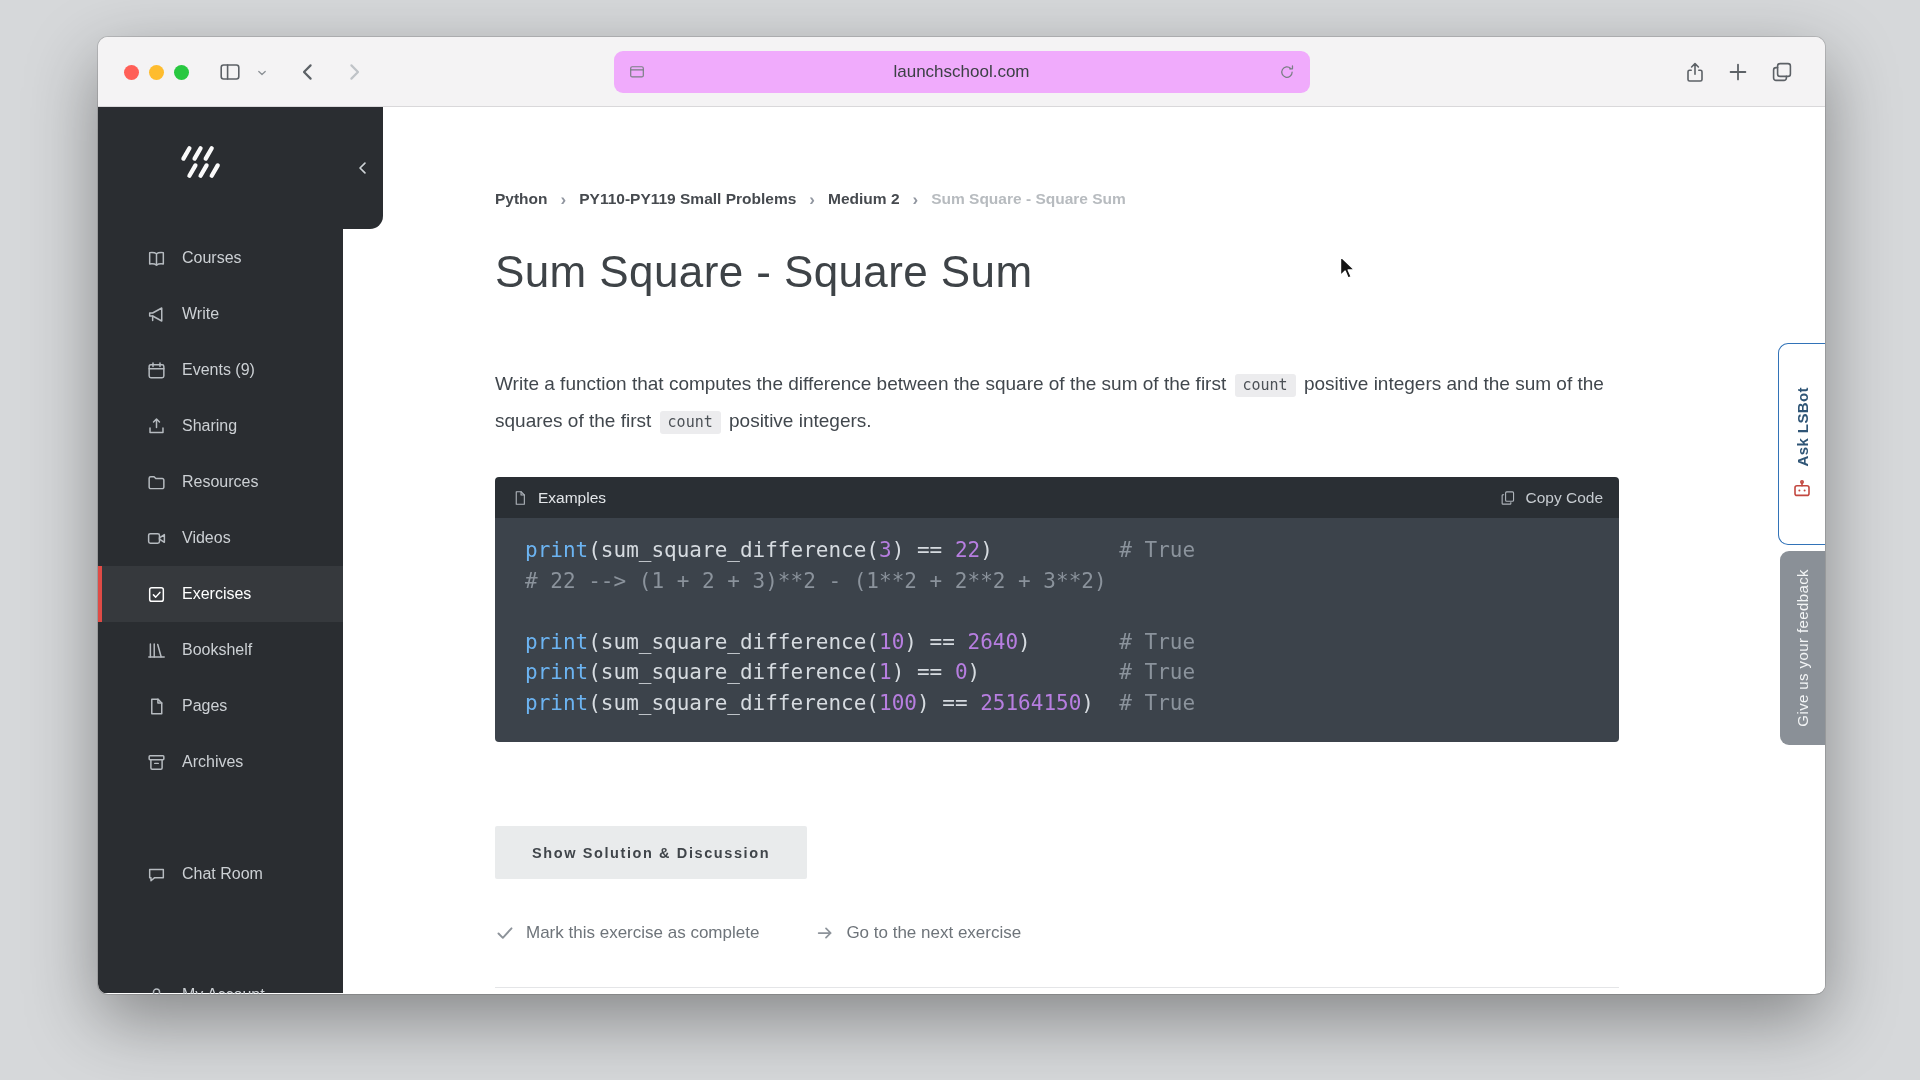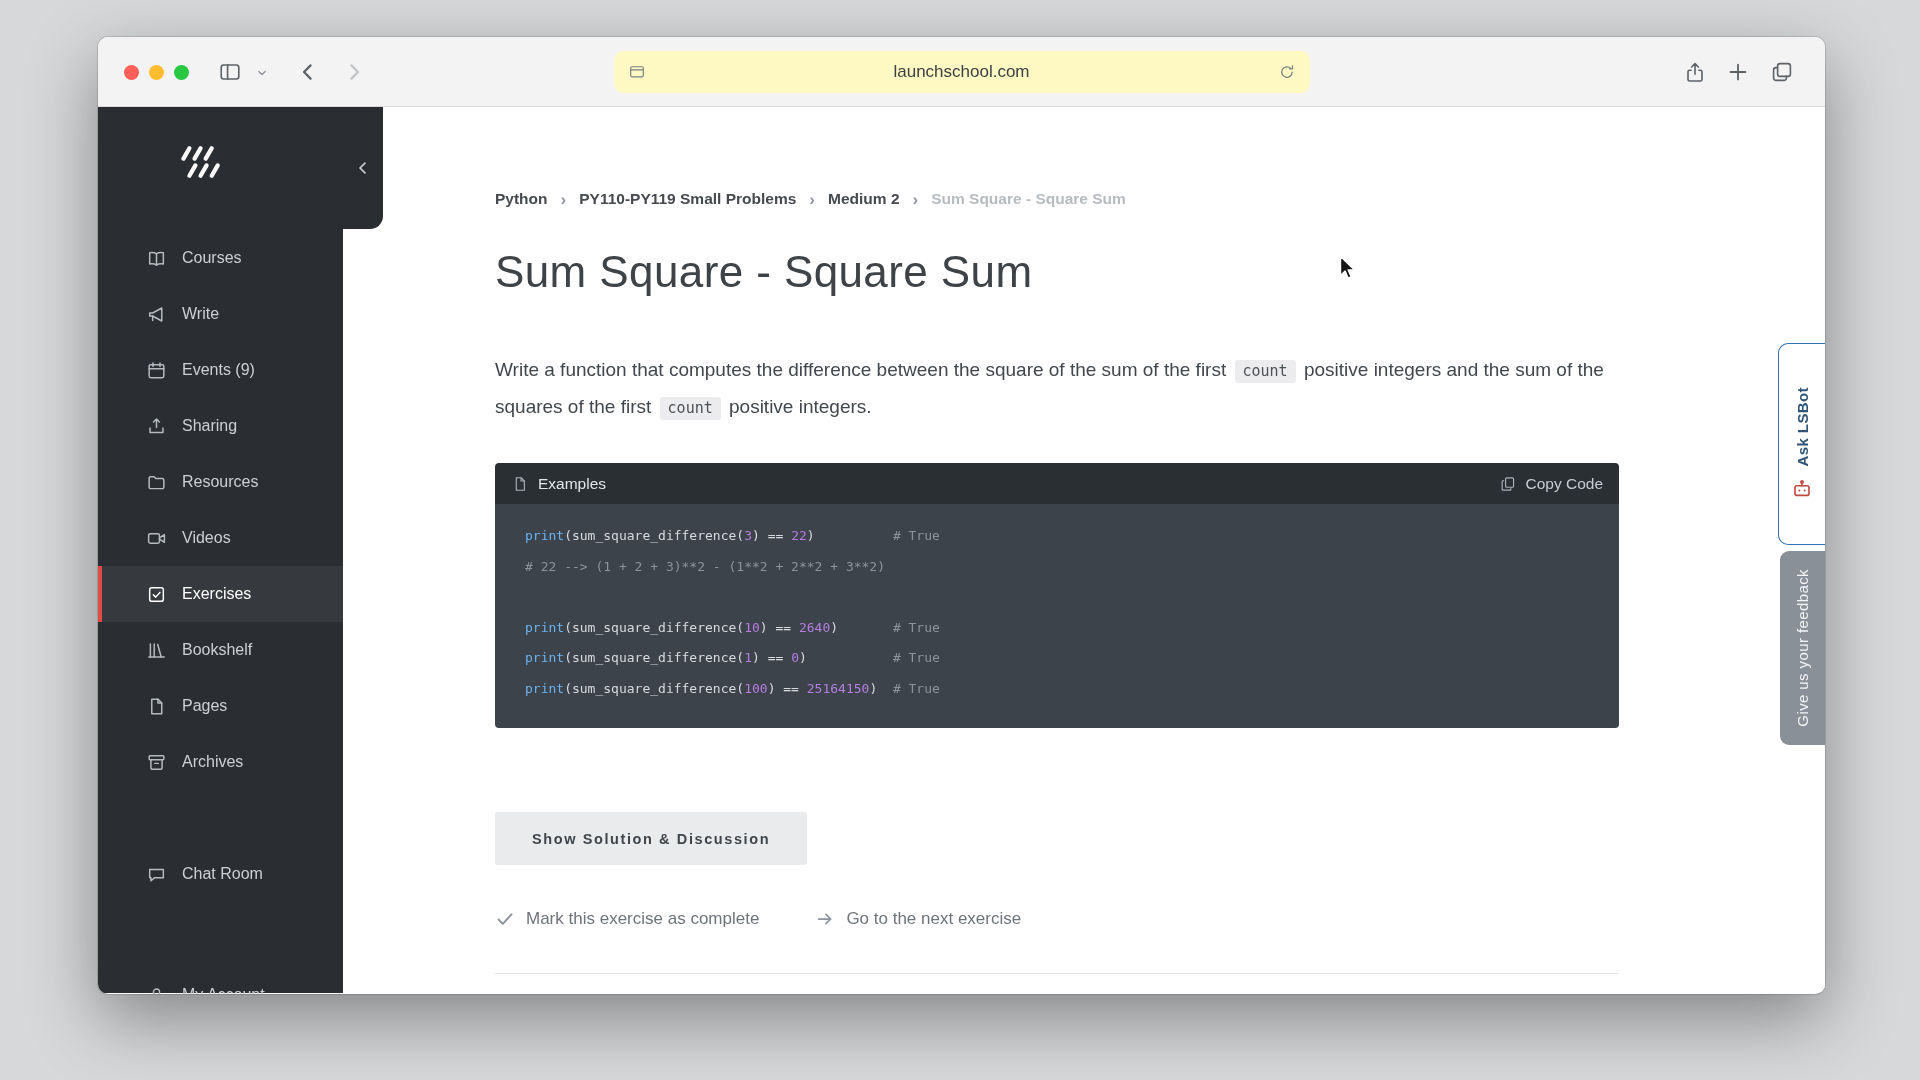--- a/index.html
+++ b/index.html
@@ -26,21 +26,21 @@
   .tb-icon { position:absolute; top:23px; width:24px; height:24px; color:#5c6166; cursor:default; }
   .tb-icon.toggle{left:120px}
   .tb-icon.chevdn{left:157px; width:14px; height:14px; top:29px; color:#8a8f94}
   .tb-icon.back{left:198px}
   .tb-icon.fwd{left:244px; color:#bfc3c7}
   .tb-icon.share{right:118px}
   .tb-icon.add{right:75px}
   .tb-icon.tabs{right:31px}
   .urlbar {
     position:absolute; left:50%; top:14px; transform:translateX(-50%);
-    width:696px; height:42px; background:#fef9c3; border-radius:9px;
+    width:696px; height:42px; background:#f0abfc; border-radius:9px;
   }
   .url-icon { position:absolute; top:12px; width:18px; height:18px; color:#7a7f85; }
   .url-icon.pageic{left:14px}
   .url-icon.reload{right:14px}
   .url-text {
     display:block; width:100%; height:42px; line-height:42px; text-align:center;
     font-size:17px; color:#3c4045;
   }
   
   .win-body { display:flex; height:886px; position:relative; background:#fff; }
@@ -65,39 +65,39 @@
   .nav-item.foot1 { position:absolute; top:739px; left:0; right:0; }
   .nav-item.foot2 { position:absolute; top:860px; left:0; right:0; }
   
   .main { flex:1; background:#fff; overflow:hidden; }
   .content { padding:83px 0 0 152px; width:1280px; }
   .breadcrumb { display:flex; align-items:center; gap:13px; font-size:15.5px; font-weight:700; color:#464a4f; width:1124px; }
   .crumb { cursor:pointer; }
   .crumb-last { color:#b7bbbf; cursor:default; }
   .crumb-sep { color:#9196 9b; color:#9196a0; font-size:17px; line-height:1; }
   .title { margin-top:39px; font-size:44px; font-weight:300; letter-spacing:.4px; color:#3e4347; }
-  .desc { margin-top:55px; width:1124px; font-size:19px; line-height:35px; color:#41474d; }
+  .desc { margin-top:69px; width:1124px; font-size:19px; line-height:35px; color:#41474d; }
   .inline-code {
     font-family:"DejaVu Sans Mono", monospace; font-size:15px;
     background:#ececee; color:#4d5257; padding:2px 8px 3px; border-radius:3px; margin:0 3px;
   }
   .codeblock { margin-top:37px; width:1124px; border-radius:4px; overflow:hidden; }
   .code-header {
     height:41px; background:#2a2f34; display:flex; align-items:center; justify-content:space-between;
     padding:0 16px; color:#e3e6e9; font-size:15.5px;
   }
   .ch-left { display:flex; align-items:center; gap:9px; }
   .ch-icon { width:18px; height:18px; color:#aeb4ba; }
   .copy-btn {
     display:flex; align-items:center; gap:8px; background:none; border:none;
     color:#c6cbd0; font-size:15.5px; font-family:"Liberation Sans", sans-serif; cursor:pointer;
   }
   .code-body {
     background:#3c434b; padding:17px 20px 24px 30px; margin:0;
-    font-family:"DejaVu Sans Mono", monospace; font-size:13px; line-height:30.5px; color:#d6dbe0;
+    font-family:"DejaVu Sans Mono", monospace; font-size:21px; line-height:30.5px; color:#d6dbe0;
   }
   .code-line { white-space:pre; min-height:30.5px; }
   .tk-fn { color:#6cb4f2; }
   .tk-n  { color:#b77ee0; }
   .tk-cm { color:#8b939c; }
   .tk-p  { color:#d6dbe0; }
   .solution-btn {
     margin-top:84px; height:53px; padding:14px 37px; background:#e9ebec; border:none; border-radius:2px;
     font-family:"Liberation Sans", sans-serif; font-size:14.5px; font-weight:700; letter-spacing:1.6px;
     color:#40454a; cursor:pointer;

